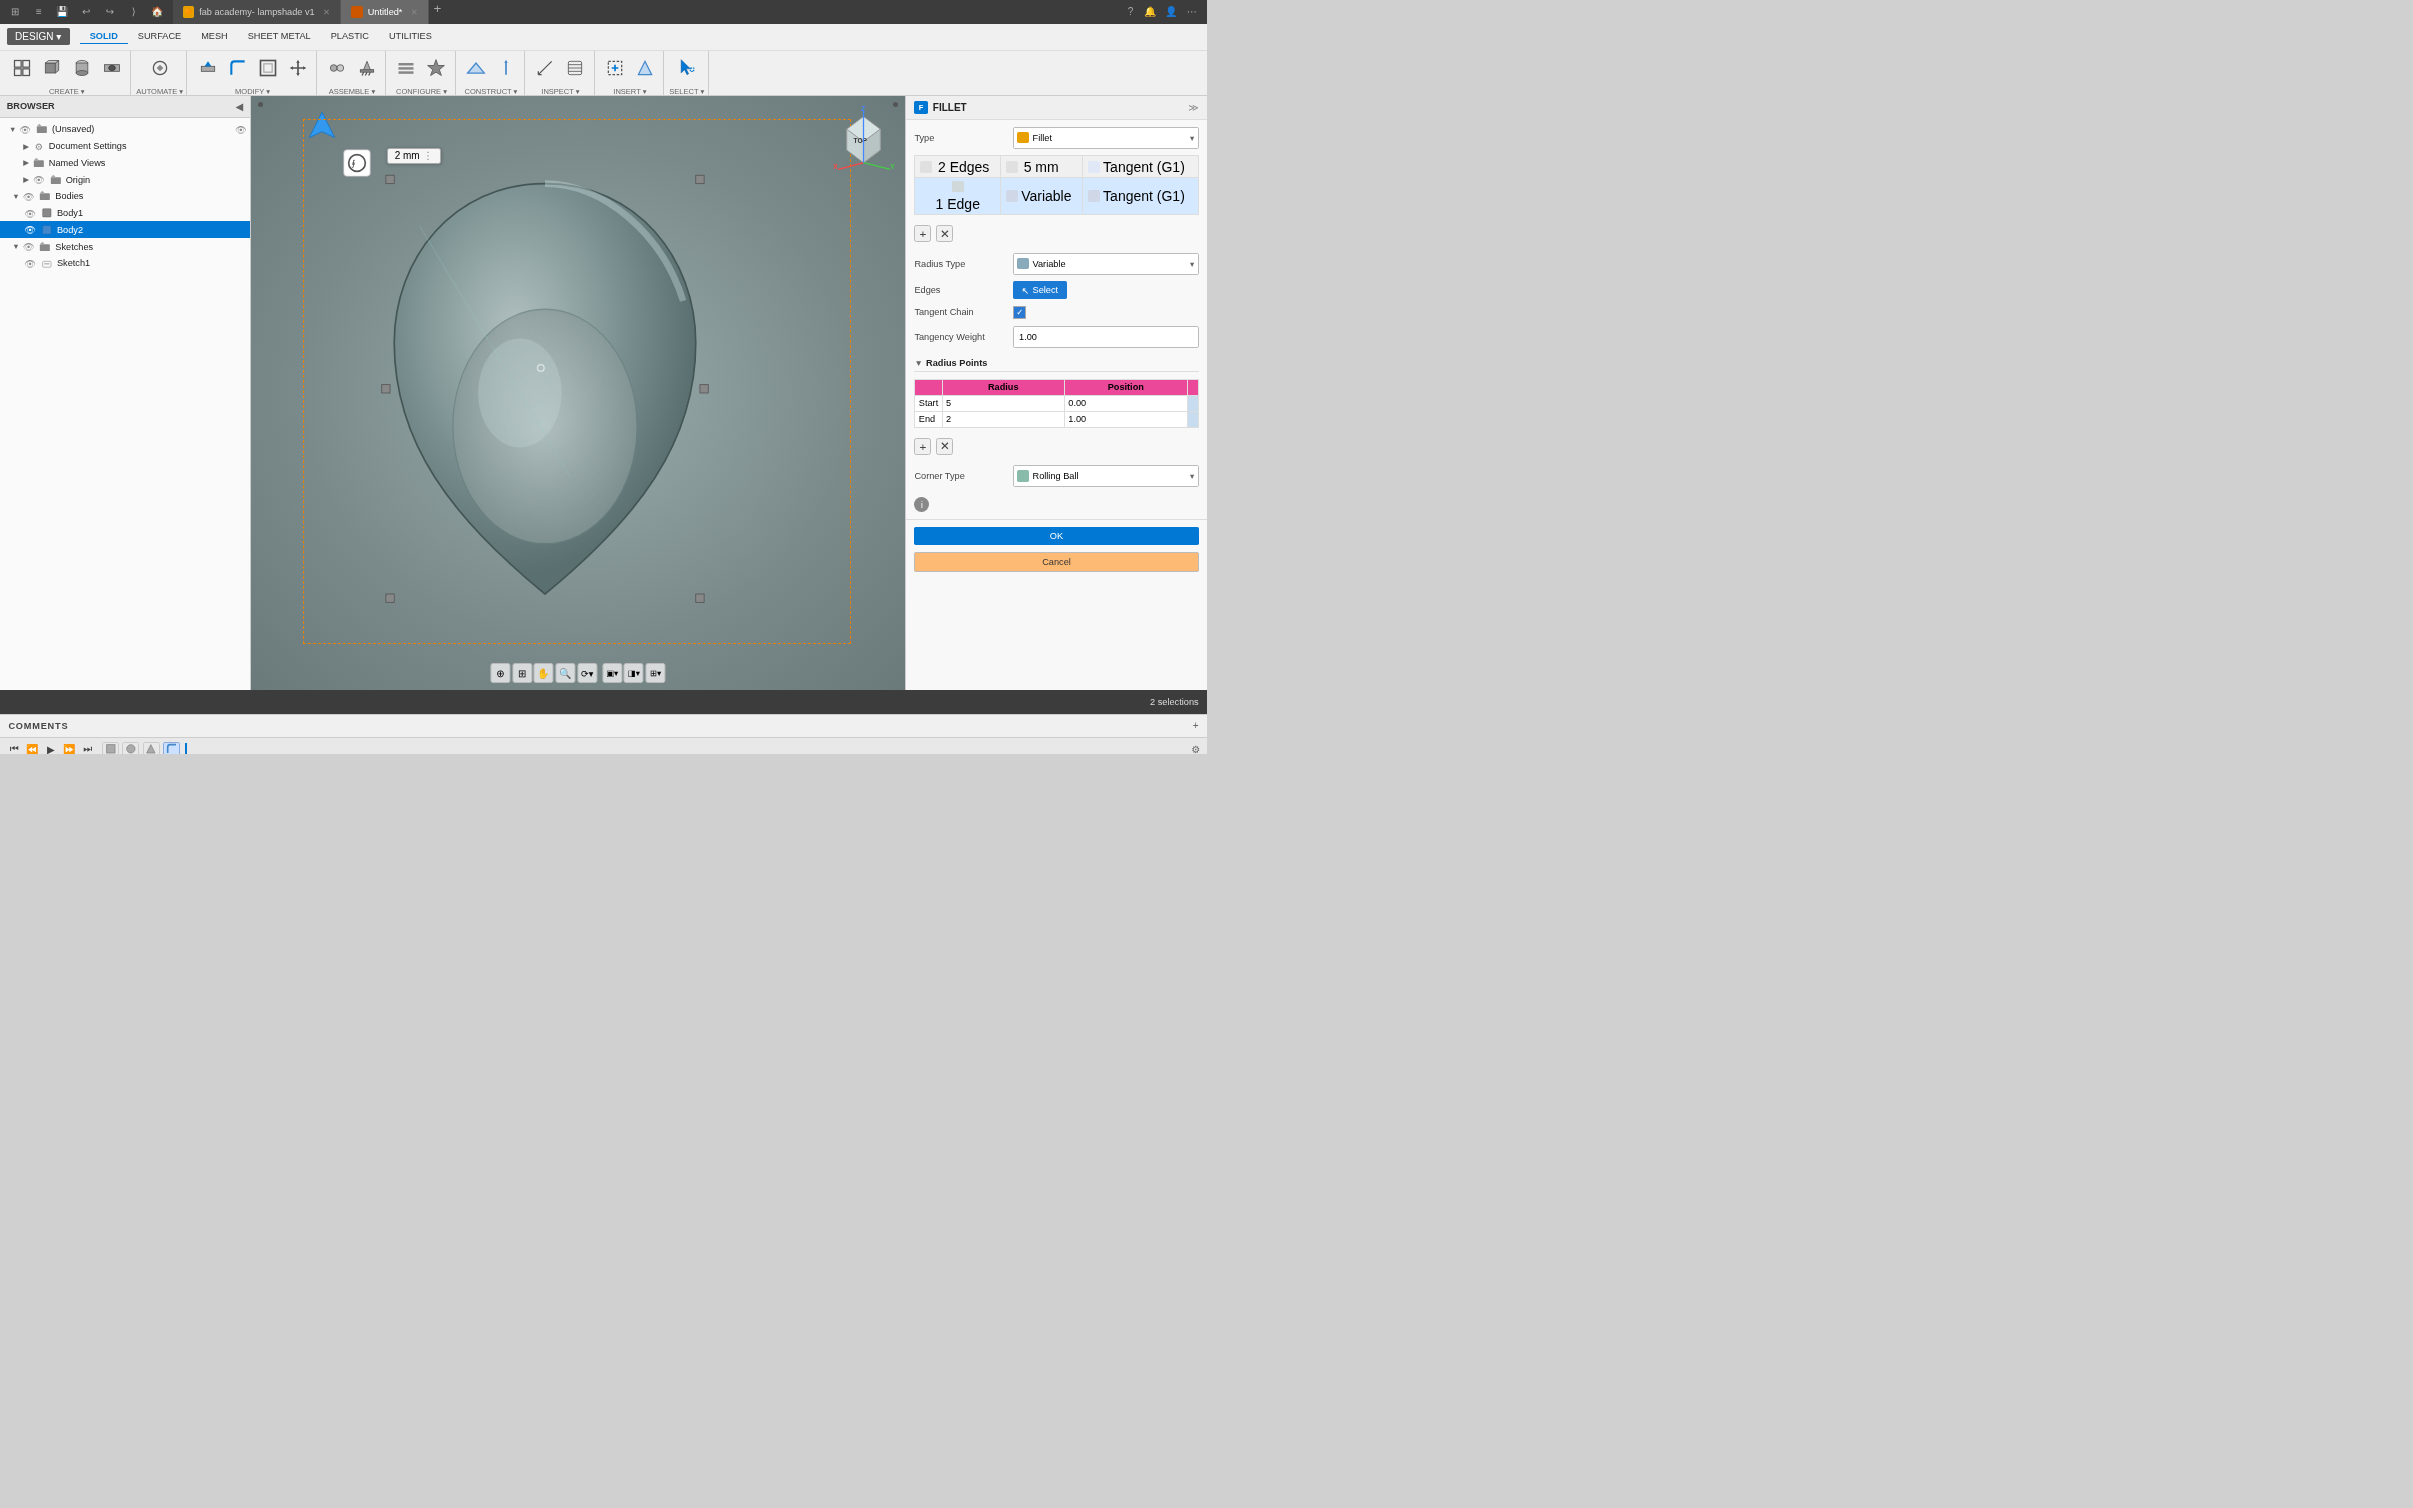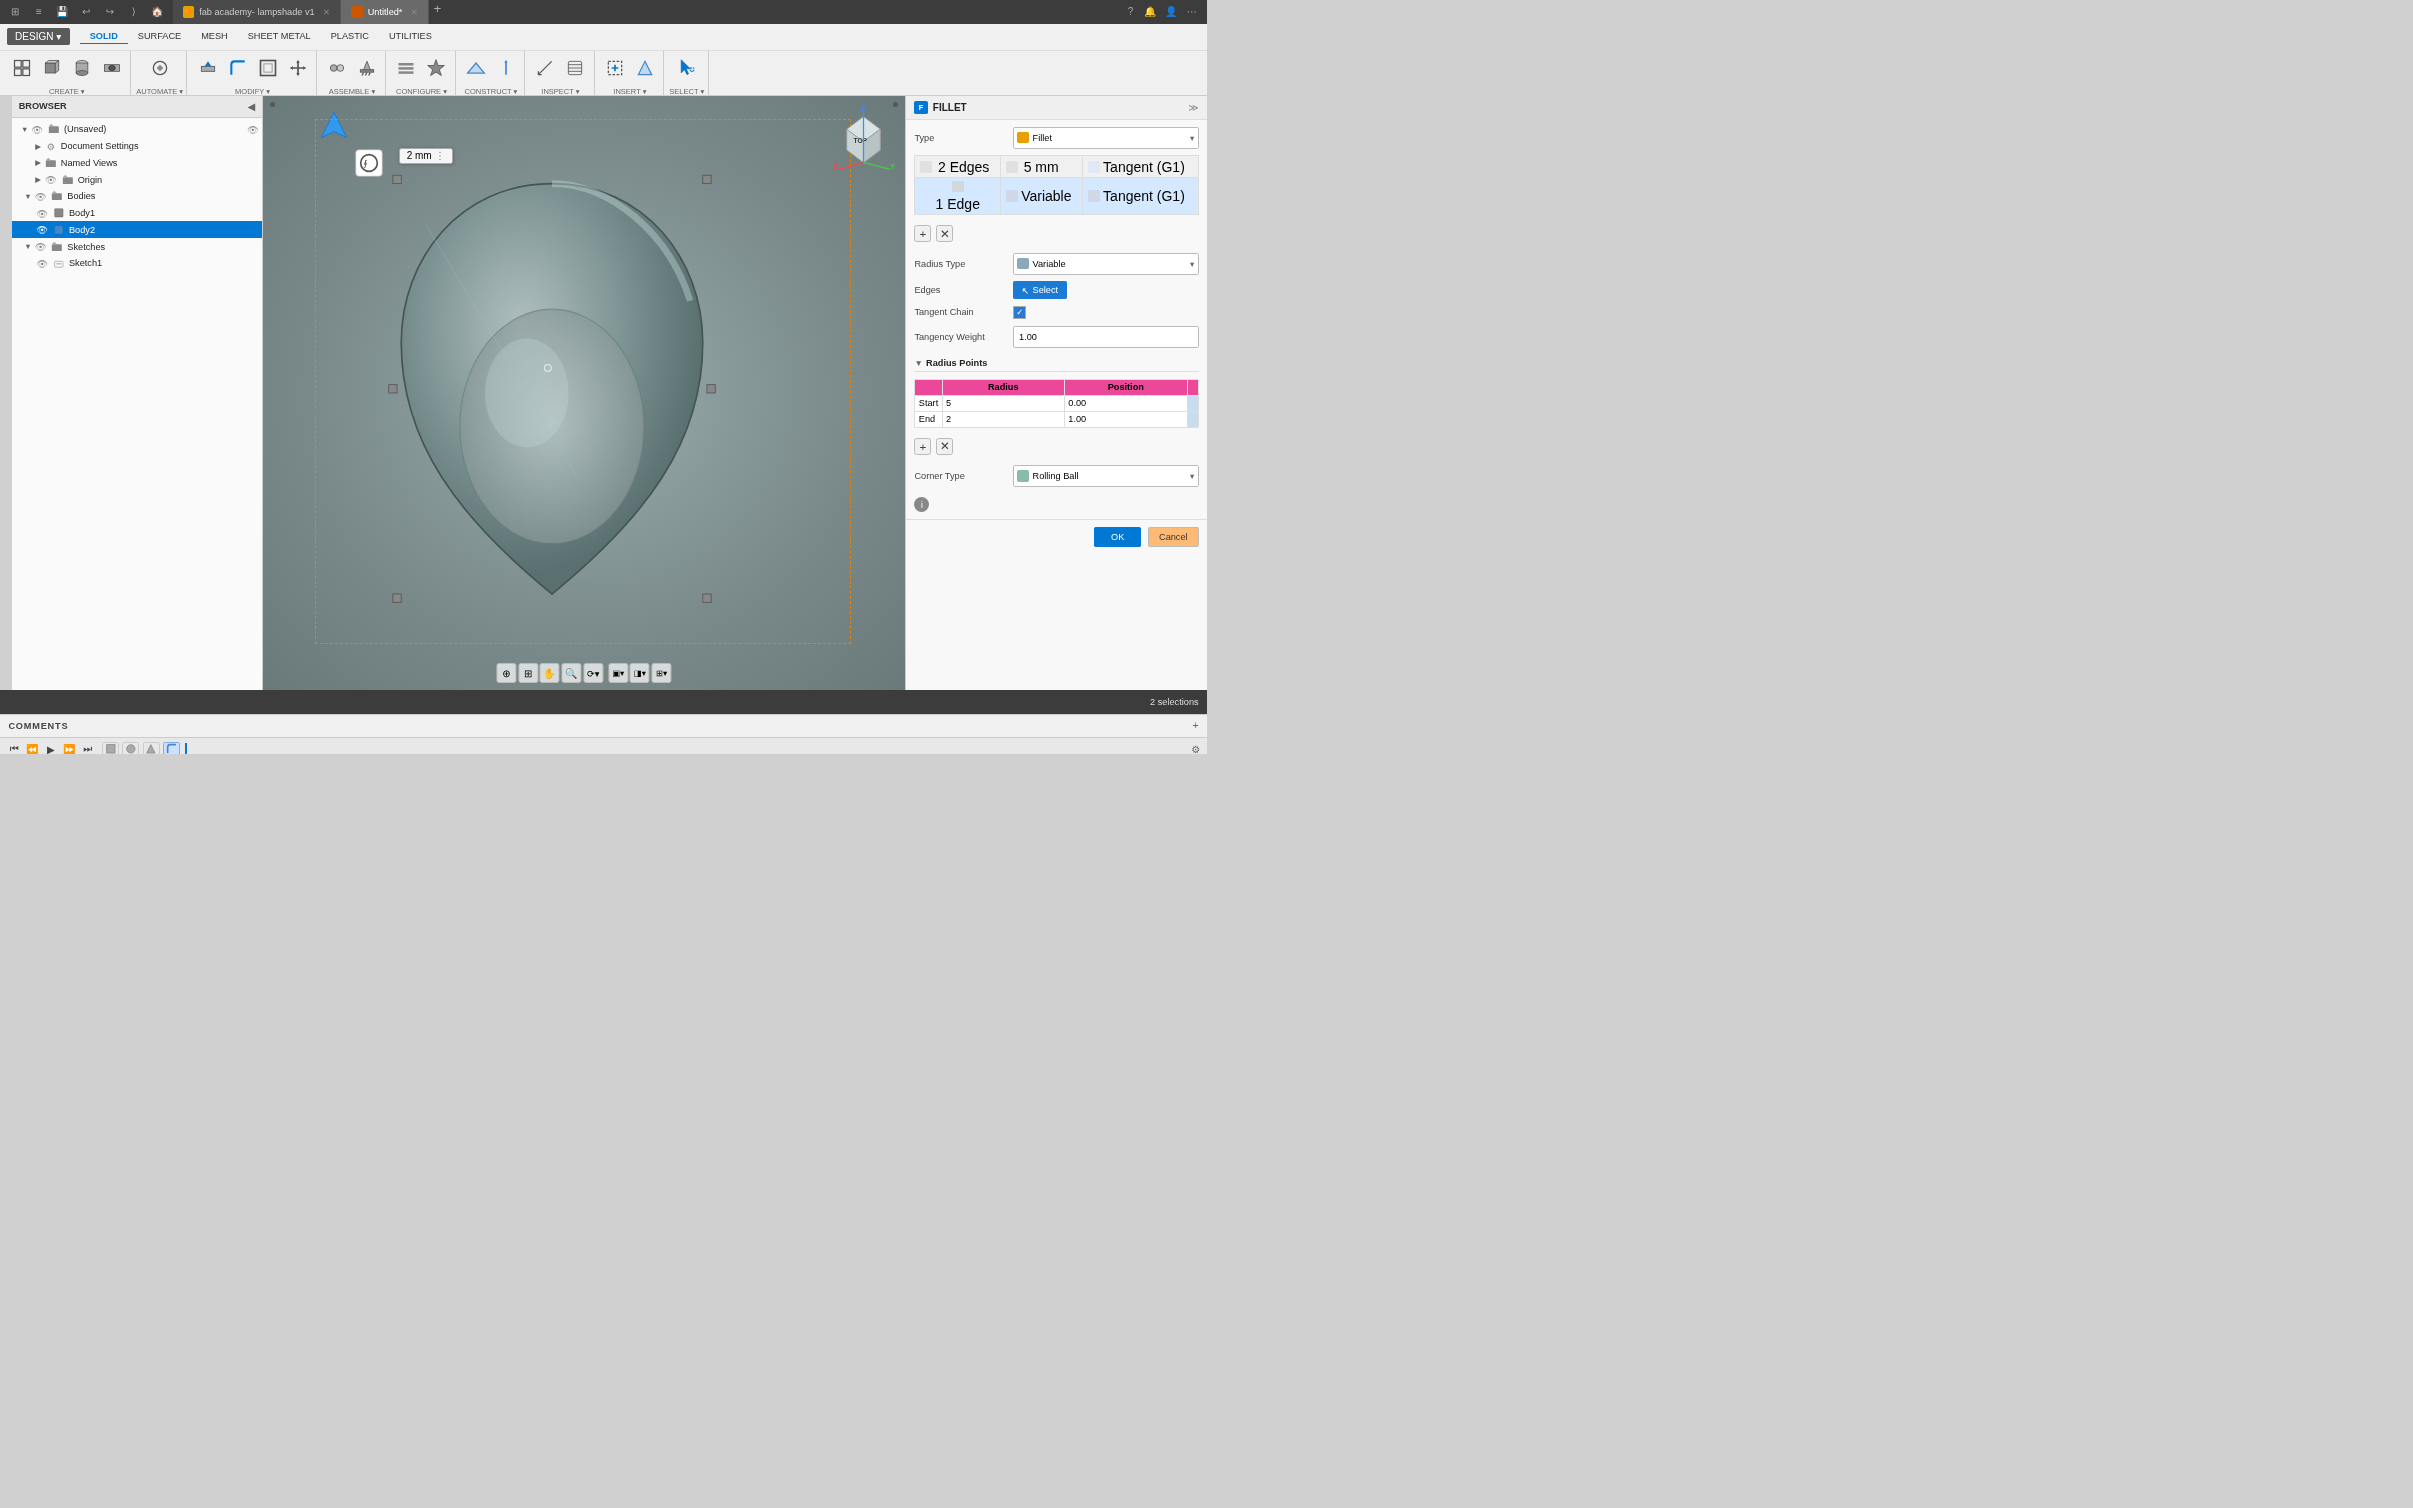--- a/index.html
+++ b/index.html
@@ -29,21 +29,21 @@
     .toolbar-tab.active { border-bottom: 1.7px solid #0078d4; color: #0078d4; font-weight: 600; }
     .toolbar-icons-row { display: flex; align-items: center; height: 44px; padding: 0 3.4px; gap: 1.7px; overflow: hidden; }
     .tb-group { display: flex; align-items: center; gap: 0.8px; padding: 0 3.4px; border-right: 0.8px solid #ccc; height: 100%; }
     .tb-btn { display: flex; flex-direction: column; align-items: center; justify-content: center; width: 30px; height: 37px; cursor: pointer; border-radius: 2.5px; gap: 1.7px; }
     .tb-icon { width: 20px; height: 20px; display: flex; align-items: center; justify-content: center; }
     .tb-section { display: flex; flex-direction: column; align-items: center; }
     .tb-section-btns { display: flex; align-items: center; }
     .tb-section-name { font-size: 7.5px; color: #666; text-align: center; }
 
     
-    .main { display: flex; height: calc(754px - 23.5px - 27px - 18.4px - 44px - 23.5px - 23.5px); margin-left: 12px; }
+    .main { display: flex; height: calc(754px - 23.5px - 27px - 18.4px - 44px - 23.5px - 23.5px); }
 
     
     .left-panel { width: 251px; background: #fafafa; border-right: 0.8px solid #ccc; display: flex; flex-direction: column; }
     .panel-header { display: flex; align-items: center; justify-content: space-between; padding: 3.4px 6.7px; background: #e8e8e8; border-bottom: 0.8px solid #ccc; height: 22px; }
     .panel-title { font-size: 9.2px; font-weight: 600; color: #333; }
     .tree { flex: 1; overflow: auto; padding: 3.4px 0; }
     .tree-item { display: flex; align-items: center; padding: 1.7px 3.4px; cursor: pointer; font-size: 9.2px; color: #222; user-select: none; }
     .tree-item.selected { background: #0078d4; color: white; }
     .tree-item .indent { display: inline-block; }
     .tree-arrow { width: 11.7px; height: 11.7px; display: inline-flex; align-items: center; justify-content: center; font-size: 7.5px; color: #666; flex-shrink: 0; }
@@ -99,21 +99,21 @@
 
     
     .radius-table { width: 100%; font-size: 9.2px; border-collapse: collapse; }
     .radius-table th { background: #ec4899; padding: 2.5px 5px; text-align: center; border: 0.8px solid #ddd; }
     .radius-table td { padding: 2.5px 3.4px; border: 0.8px solid #ddd; }
     .radius-input { width: 100%; border: none; background: transparent; font-size: 9.2px; }
     .cell-blue { background: #c8dcf0; }
     .cell-white { background: white; }
 
     
-    .btn-row { display: flex; justify-content: flex-end; gap: 6.7px; padding: 6.7px 8.4px; border-top: 0.8px solid #ddd; }
+    .btn-row { display: flex; justify-content: flex-end; gap: 6.7px; padding: 6.7px 8.4px; border-top: 0.8px solid #ddd; flex-direction: column; }
     .btn-ok { background: #0078d4; color: white; border: none; padding: 4.2px 17px; font-size: 9.2px; cursor: pointer; border-radius: 1.7px; }
     .btn-cancel { background: #fdba74; color: #333; border: 0.8px solid #bbb; padding: 4.2px 10px; font-size: 9.2px; cursor: pointer; border-radius: 1.7px; text-align: center; }
 
     
     .bottom-bar { height: 23.5px; background: #3c3c3c; display: flex; align-items: center; justify-content: flex-end; padding: 0 8.4px; color: #ccc; font-size: 9.2px; }
 
     
     .comments-bar { display: flex; align-items: center; justify-content: space-between; height: 23.5px; background: #f0f0f0; border-top: 0.8px solid #ccc; padding: 0 8.4px; }
     .comments-label { font-size: 9.2px; color: #444; font-weight: 600; letter-spacing: 0.8px; }
 

